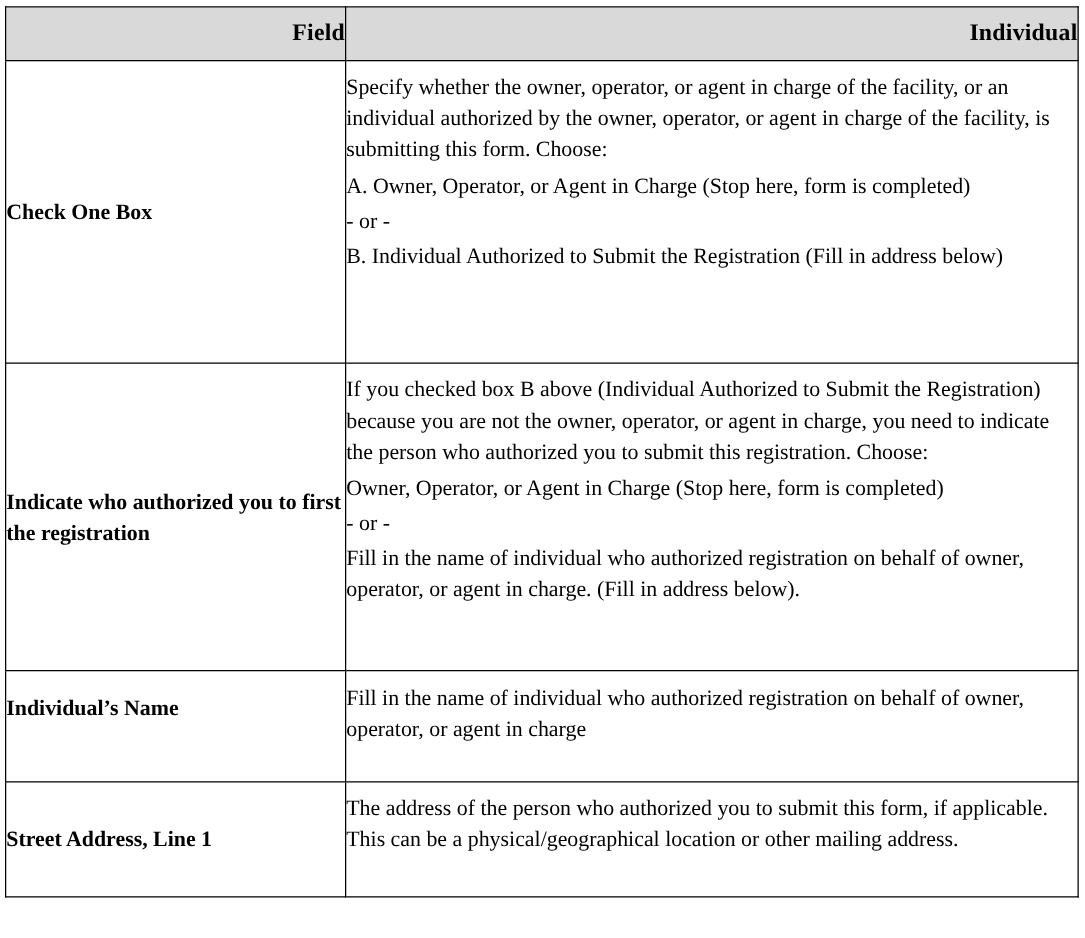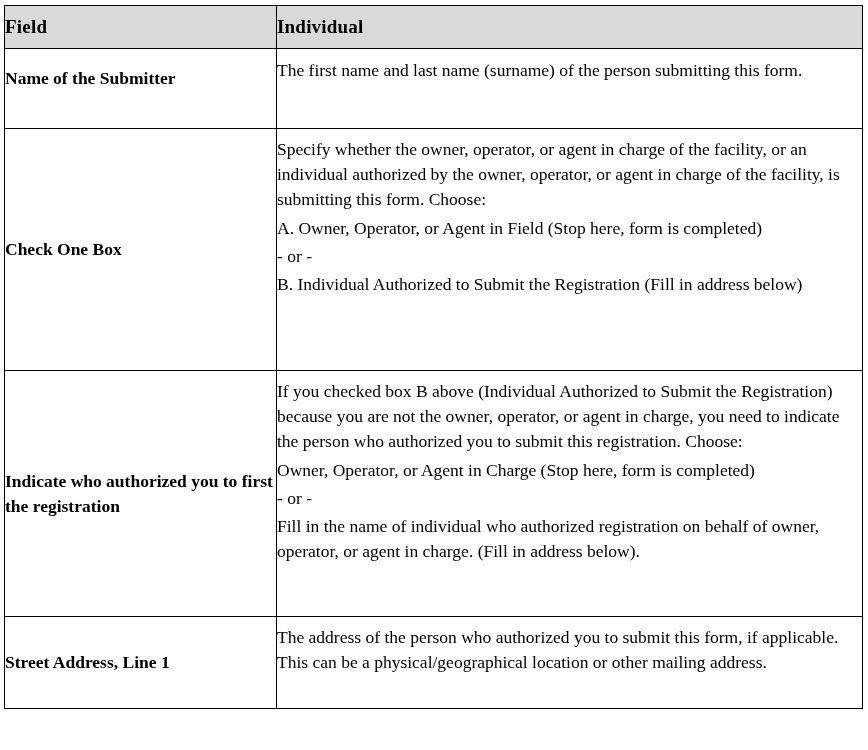--- a/index.html
+++ b/index.html
@@ -34,21 +34,21 @@
     border: 1.4px solid #000000;
     vertical-align: middle;
     padding: 0;
   }
   col.col-field { width: 272px; }
   col.col-desc  { width: 586px; }
 
   thead th {
     background: #d9d9d9;
     height: 42px;
-    text-align: left;
+    text-align: right;
     font-weight: bold;
     font-size: 19px;
     letter-spacing: 0.2px;
   }
   thead th .hdr-text { display: block; line-height: 1.1; }
 
   td.field-cell {
     padding: 6px 8px 6px 7px;
     font-weight: bold;
     font-size: 17.5px;
@@ -98,47 +98,47 @@
         <th>
           <span class="hdr-text">Field</span>
         </th>
         <th>
           <span class="hdr-text">Individual</span>
         </th>
       </tr>
     </thead>
     <tbody>
 
-      <tr class="row-0">
-        <td class="field-cell">Name of the Submitter</td>
-        <td class="desc-cell">
-          <p>The first name and last name (surname) of the person submitting this form.</p>
-        </td>
-      </tr>
 
       <tr class="row-1">
         <td class="field-cell">Check One Box</td>
         <td class="desc-cell">
           <p>Specify whether the owner, operator, or agent in charge of the facility, or an individual authorized by the owner, operator, or agent in charge of the facility, is submitting this form. Choose:</p>
-          <p>A. Owner, Operator, or Agent in Field (Stop here, form is completed)</p>
+          <p>A. Owner, Operator, or Agent in Charge (Stop here, form is completed)</p>
           <p>- or -</p>
           <p>B. Individual Authorized to Submit the Registration (Fill in address below)</p>
         </td>
       </tr>
 
       <tr class="row-2">
         <td class="field-cell">Indicate who authorized you to first the registration</td>
         <td class="desc-cell">
           <p>If you checked box B above (Individual Authorized to Submit the Registration) because you are not the owner, operator, or agent in charge, you need to indicate the person who authorized you to submit this registration. Choose:</p>
           <p>Owner, Operator, or Agent in Charge (Stop here, form is completed)</p>
           <p>- or -</p>
           <p>Fill in the name of individual who authorized registration on behalf of owner, operator, or agent in charge. (Fill in address below).</p>
         </td>
       </tr>
 
+      <tr class="row-3">
+        <td class="field-cell">Individual’s Name</td>
+        <td class="desc-cell">
+          <p>Fill in the name of individual who authorized registration on behalf of owner, operator, or agent in charge</p>
+        </td>
+      </tr>
 
       <tr class="row-4">
         <td class="field-cell">Street Address, Line 1</td>
         <td class="desc-cell">
           <p>The address of the person who authorized you to submit this form, if applicable. This can be a physical/geographical location or other mailing address.</p>
         </td>
       </tr>
 
     </tbody>
   </table>

